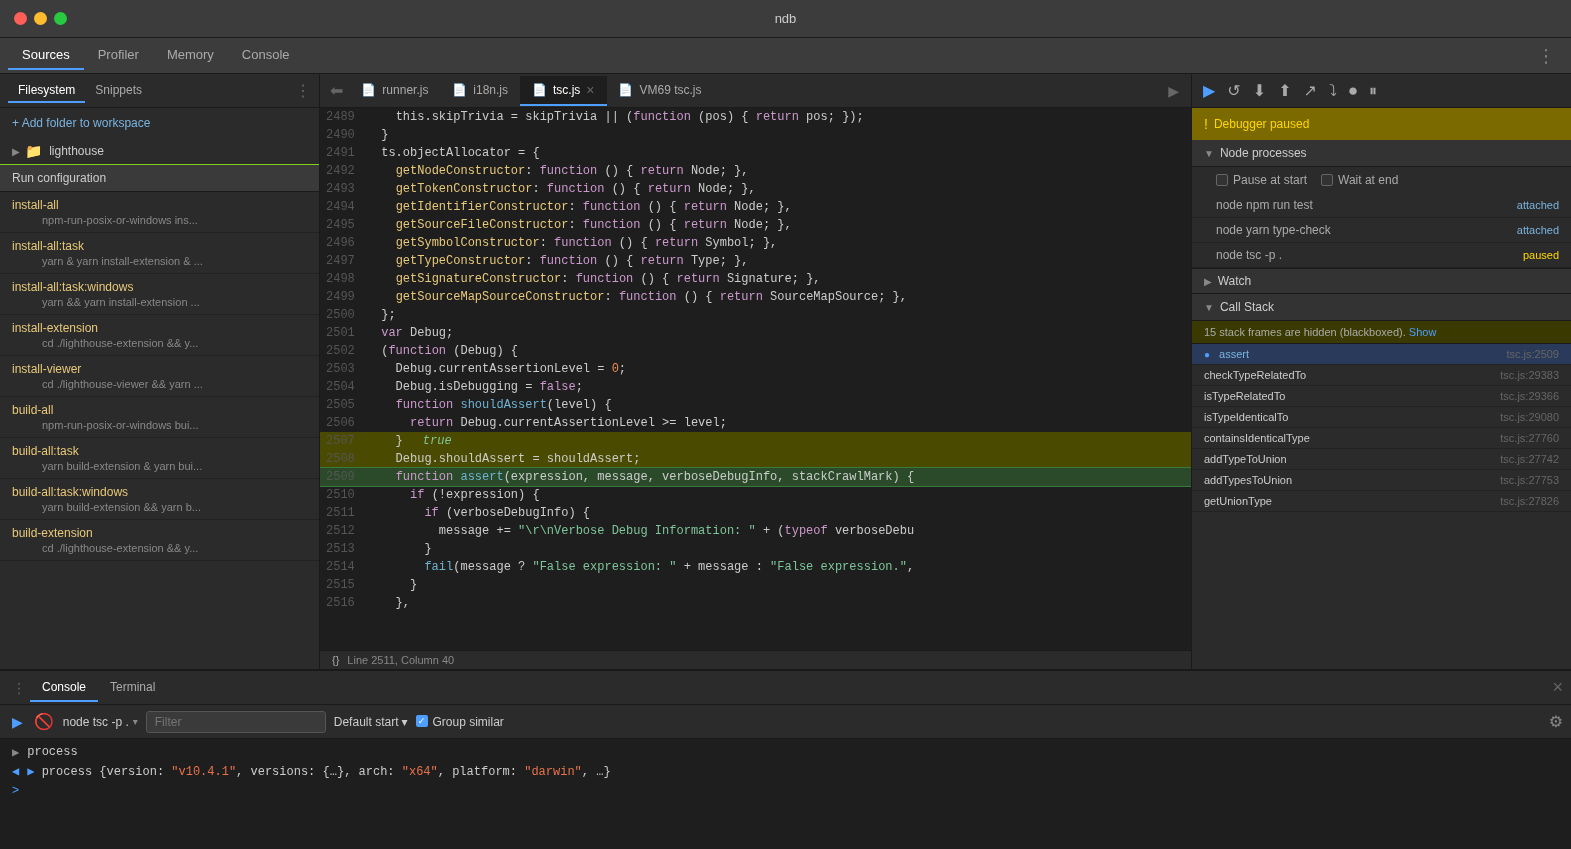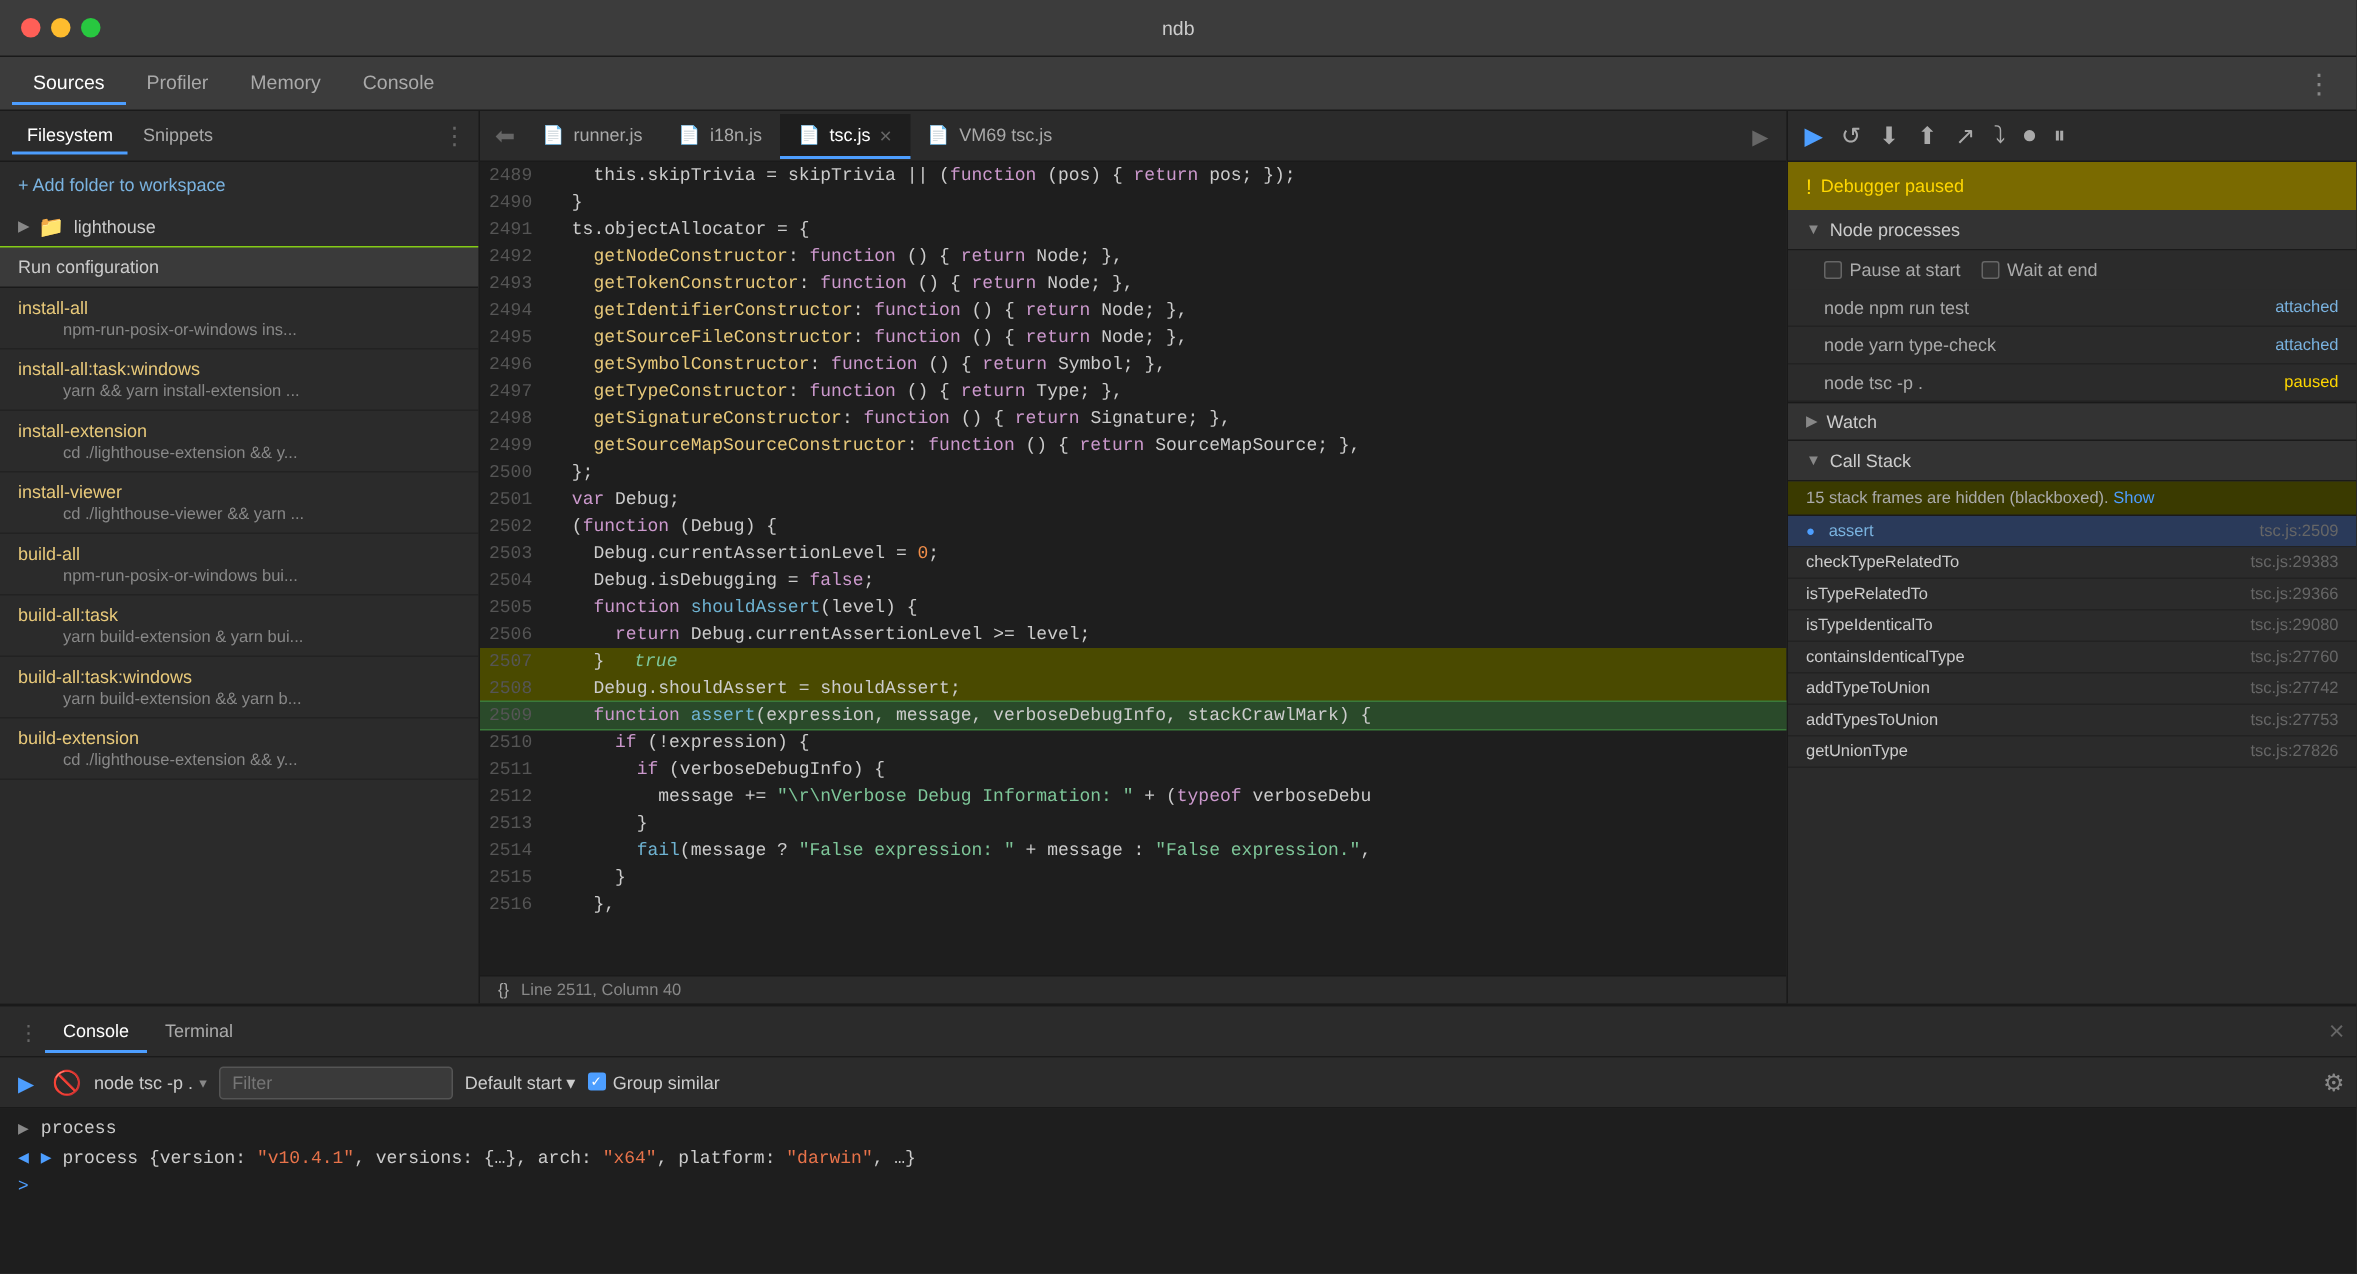--- a/index.html
+++ b/index.html
@@ -471,21 +471,21 @@
       cursor: pointer;
     }
     .console-script-arrow { color: #888; font-size: 10px; }
     .console-filter-input {
       background: #3a3a3a;
       border: 1px solid #555;
       color: #ccc;
       font-size: 12px;
       padding: 3px 8px;
       border-radius: 3px;
-      width: 156px;
+      width: 180px;
       outline: none;
     }
     .console-level-select {
       display: flex;
       align-items: center;
       color: #ccc;
       font-size: 12px;
       cursor: pointer;
       gap: 3px;
     }
@@ -576,20 +576,24 @@
       <span class="folder-arrow">▶</span>
       <span class="folder-icon">📁</span>
       <span>lighthouse</span>
     </div>
 
     <div class="run-config-header">Run configuration</div>
 
     <div class="run-config-item">
       <div class="run-config-name">install-all</div>
       <div class="run-config-cmd">npm-run-posix-or-windows ins...</div>
+    </div>
+    <div class="run-config-item">
+      <div class="run-config-name">install-all:task</div>
+      <div class="run-config-cmd">yarn &amp; yarn install-extension &amp; ...</div>
     </div>
     <div class="run-config-item">
       <div class="run-config-name">install-all:task:windows</div>
       <div class="run-config-cmd">yarn &amp;&amp; yarn install-extension ...</div>
     </div>
     <div class="run-config-item">
       <div class="run-config-name">install-extension</div>
       <div class="run-config-cmd">cd ./lighthouse-extension &amp;&amp; y...</div>
     </div>
     <div class="run-config-item">

